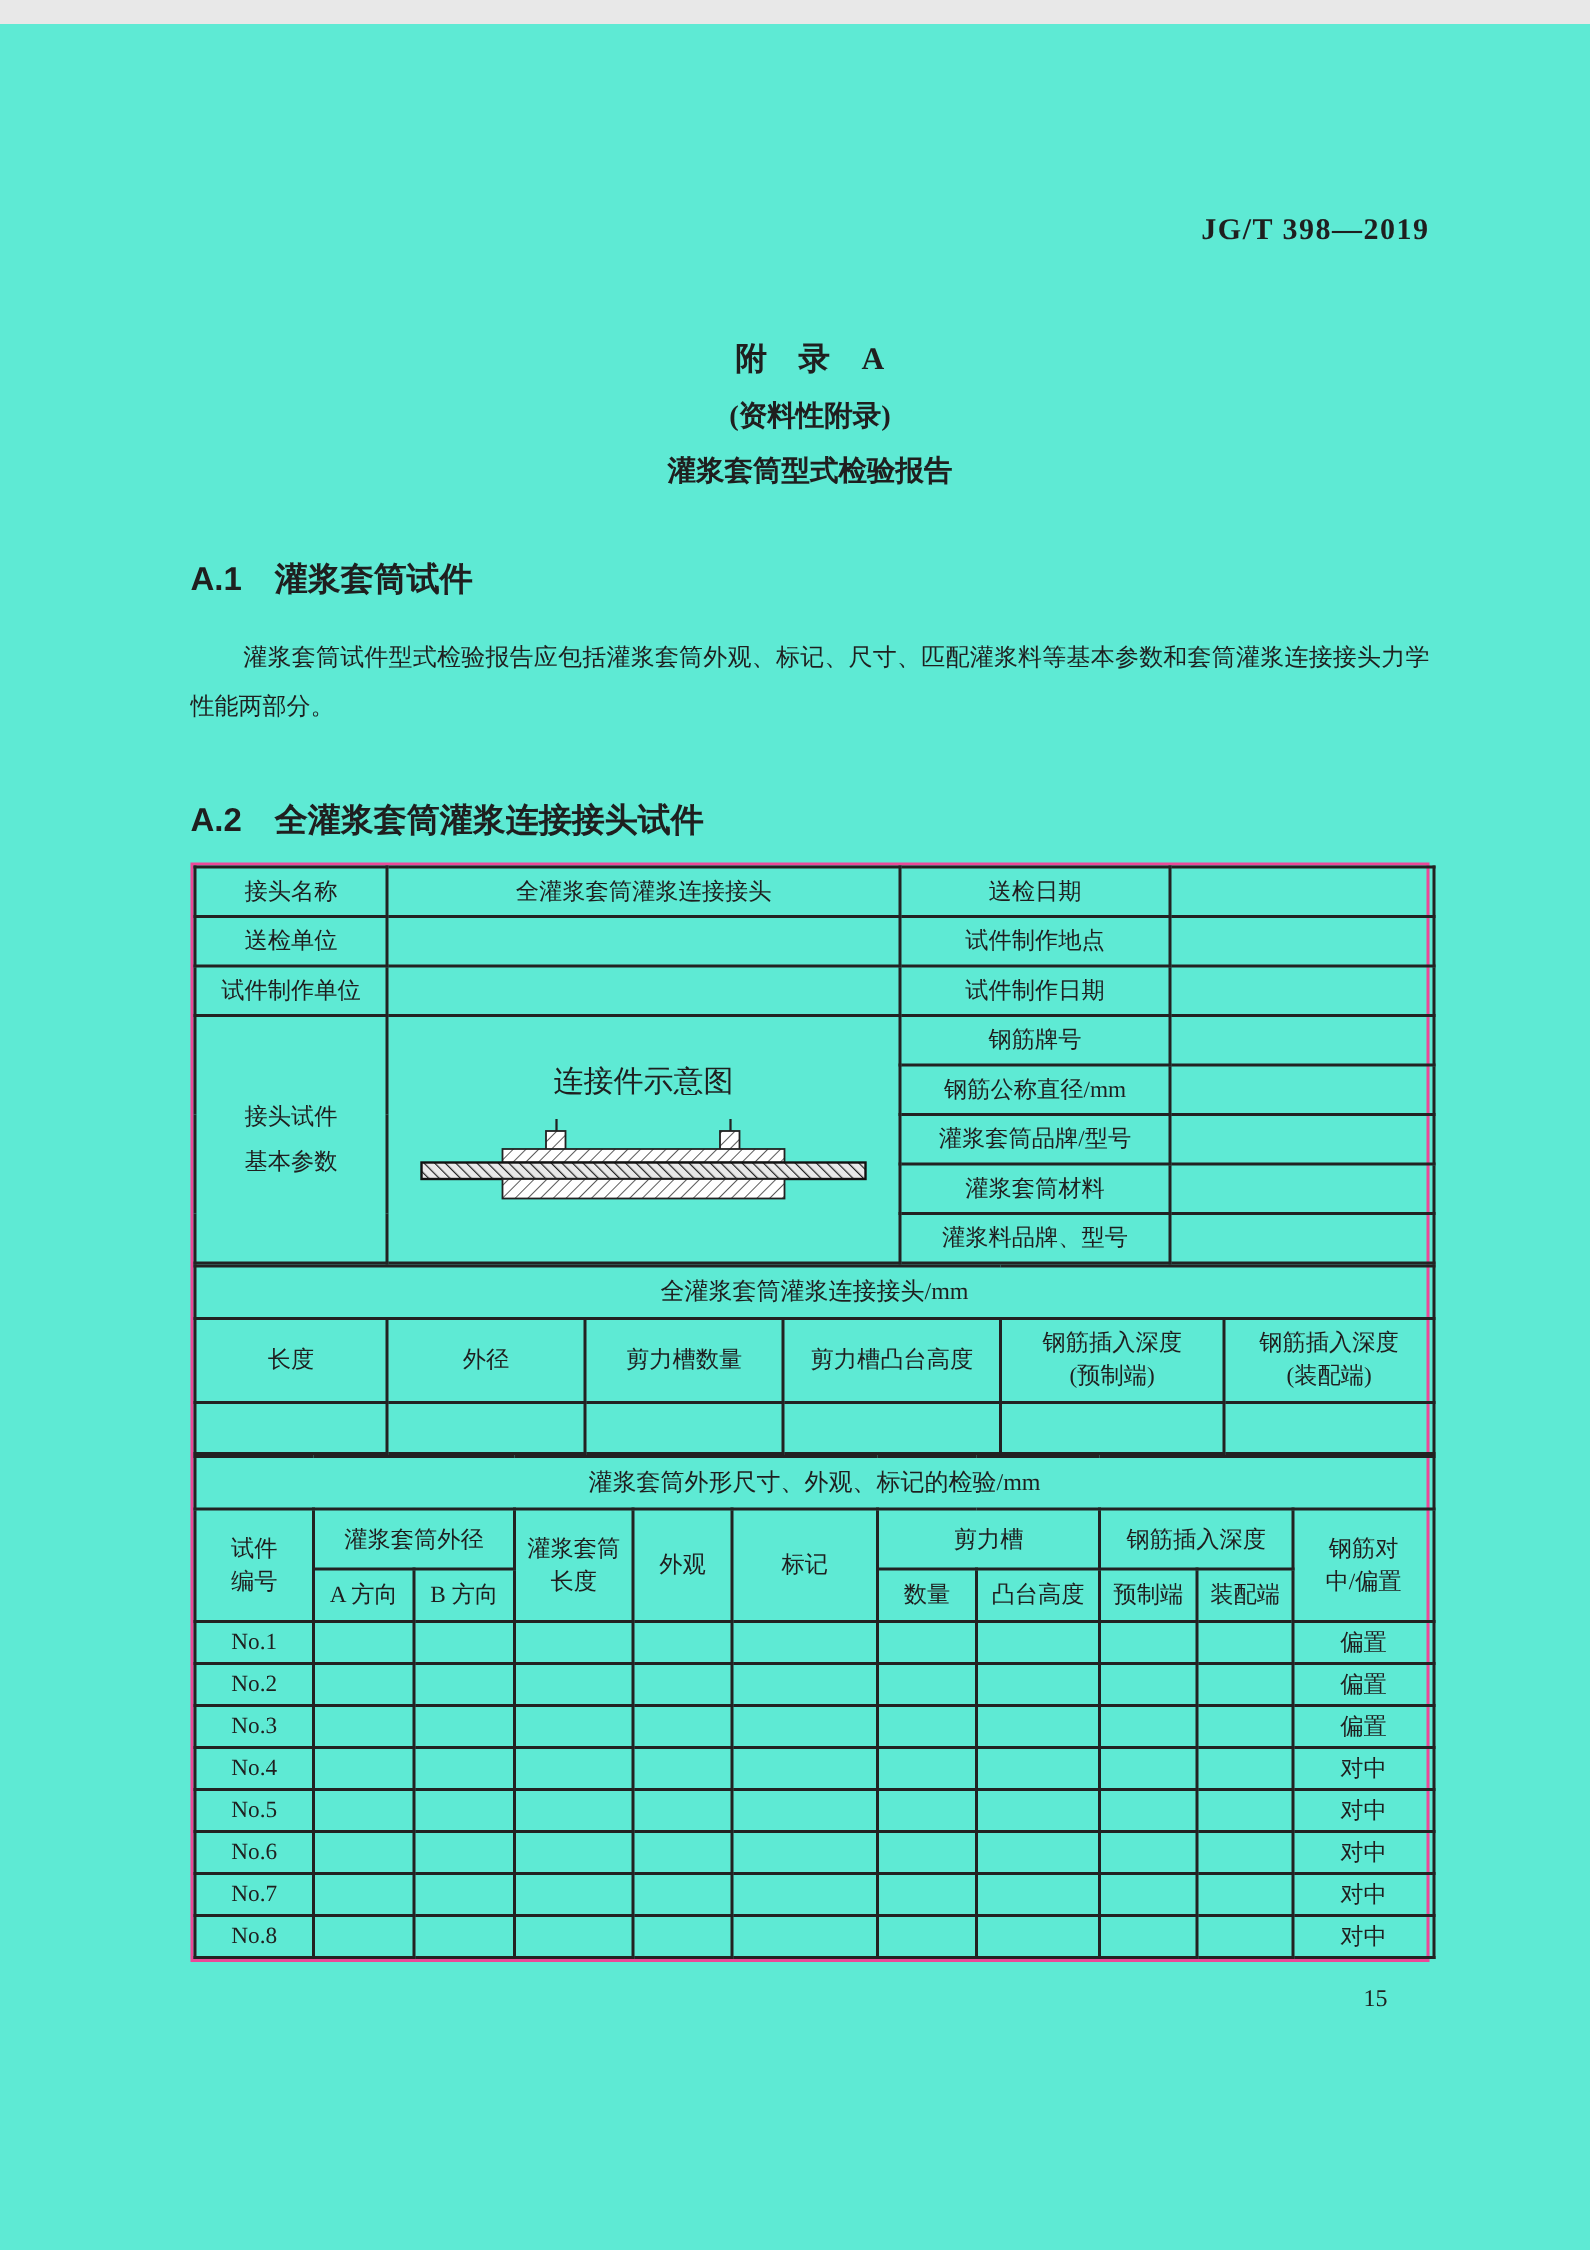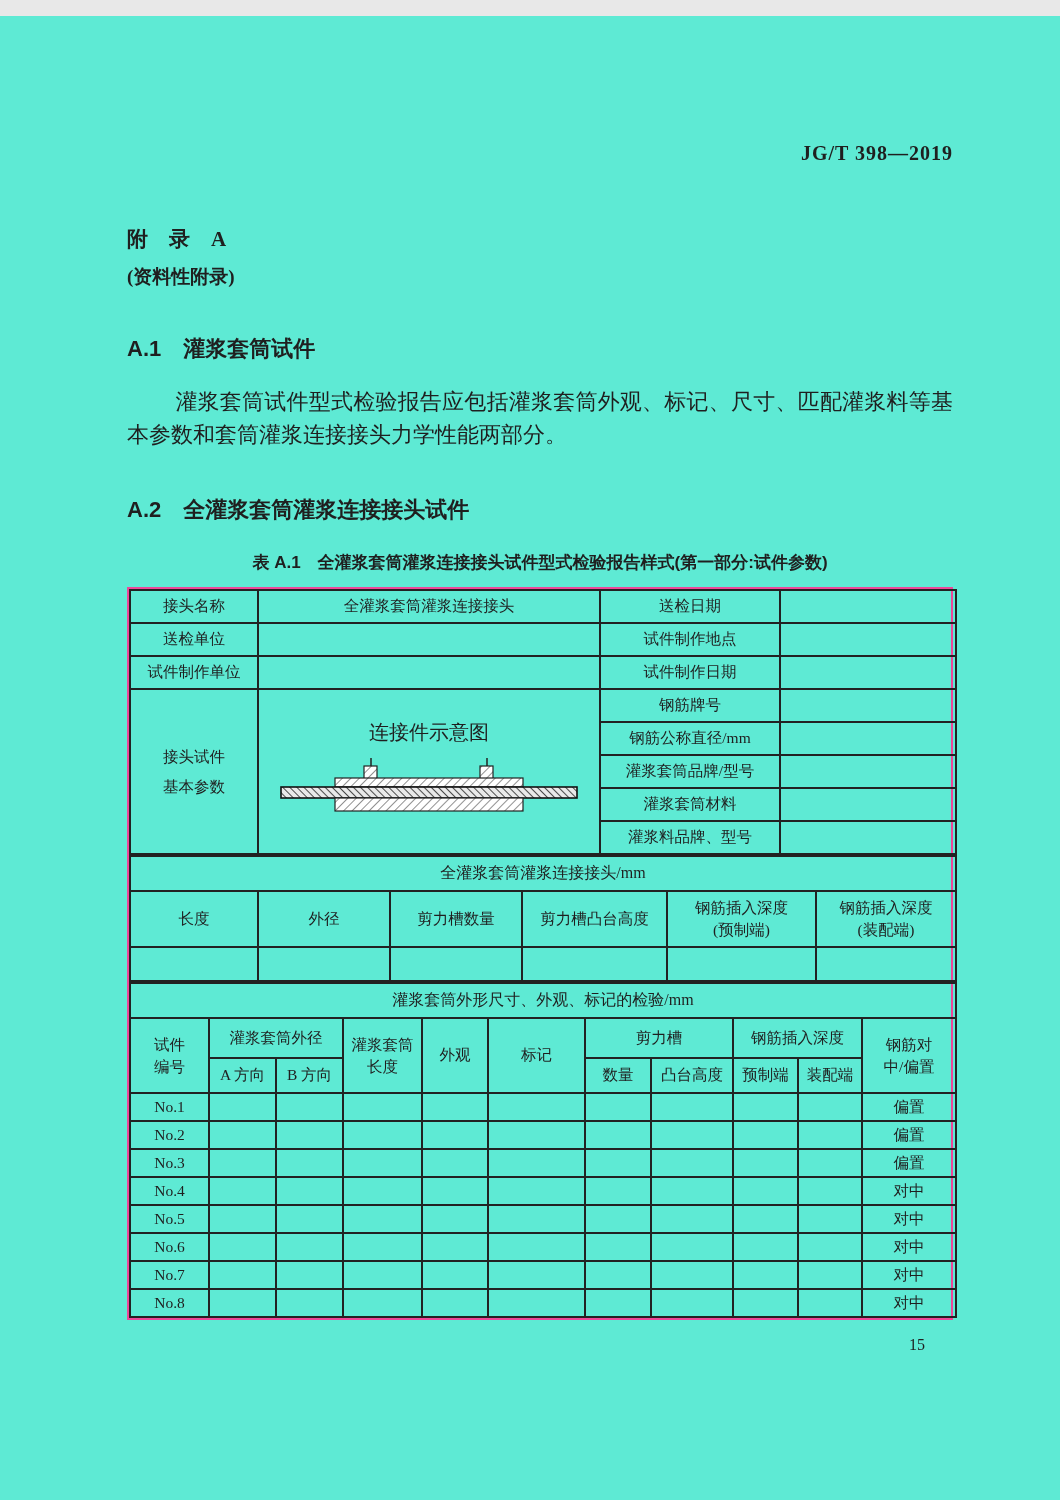--- a/index.html
+++ b/index.html
@@ -5,26 +5,26 @@
   * { margin:0; padding:0; box-sizing:border-box; }
   html,body { background:#e8e8e8; }
   .page {
     position:relative; width:1060px; height:1500px; margin:16px auto;
     background:#5eead4; color:#1f1f1f;
     font-family:"Liberation Serif","DejaVu Serif",serif;
     overflow:hidden;
   }
   .content { position:absolute; left:127px; top:0; width:826px; }
   .doc-header { margin-top:126px; text-align:right; font-size:20px; font-weight:bold; letter-spacing:1px; }
-  .title-block { text-align:left; }
+  .title-block { text-align:center; }
   .title-appendix { margin-top:60px; font-size:21px; font-weight:bold; }
   .title-note { margin-top:11px; font-size:19px; font-weight:bold; }
   .title-main { margin-top:11px; font-size:19px; font-weight:bold; }
   .sec-heading { margin-top:44px; font-size:22px; font-weight:bold; font-family:"Liberation Sans","DejaVu Sans",sans-serif; }
-  .para { margin-top:21px; font-size:22px; line-height:33px; text-align:justify; text-indent:2.2em; }
+  .para { margin-top:21px; font-size:16px; line-height:33px; text-align:justify; text-indent:2.2em; }
   .tbl-caption { margin-top:26px; text-align:center; font-size:17px; font-weight:bold; font-family:"Liberation Sans","DejaVu Sans",sans-serif; }
   .table-frame { margin-top:13px; border:2px solid #ec4899; }
   table { width:100%; border-collapse:collapse; table-layout:fixed; }
   td {
     border:2px solid #222; text-align:center; vertical-align:middle;
     font-size:15.5px; padding:1px 2px; overflow:hidden;
   }
   .h33{height:33px} .h35{height:35px} .h56{height:56px} .h34{height:34px}
   .h40{height:40px} .h29{height:28px}
   .section-title { font-size:16px; }
@@ -39,28 +39,28 @@
 <body>
 
 <div class="page">
   <div class="content">
 
     <div class="doc-header">JG/T 398—2019</div>
 
     <div class="title-block">
       <div class="title-appendix">附　录　A</div>
       <div class="title-note">(资料性附录)</div>
+      <div class="title-main">灌浆套筒型式检验报告</div>
     </div>
 
     <div class="sec-heading">A.1　灌浆套筒试件</div>
     <div class="para">灌浆套筒试件型式检验报告应包括灌浆套筒外观、标记、尺寸、匹配灌浆料等基本参数和套筒灌浆连接接头力学性能两部分。</div>
 
     <div class="sec-heading">A.2　全灌浆套筒灌浆连接接头试件</div>
 
-    <div class="tbl-caption">表 A.1　全灌浆套筒灌浆连接接头试件型式检验报告样式(第一部分:试件参数)</div>
 
     <div class="table-frame">
 
       <table>
         <colgroup>
             <col style="width:128px">
             <col style="width:342px">
             <col style="width:180px">
             <col style="width:176px">
           </colgroup>

